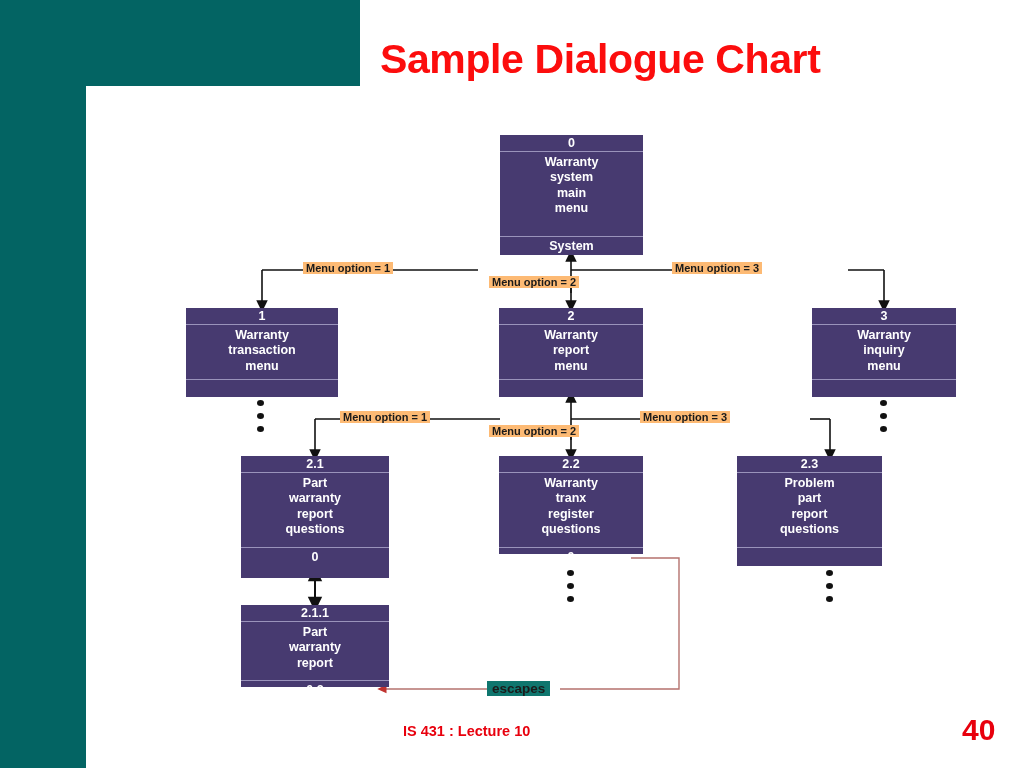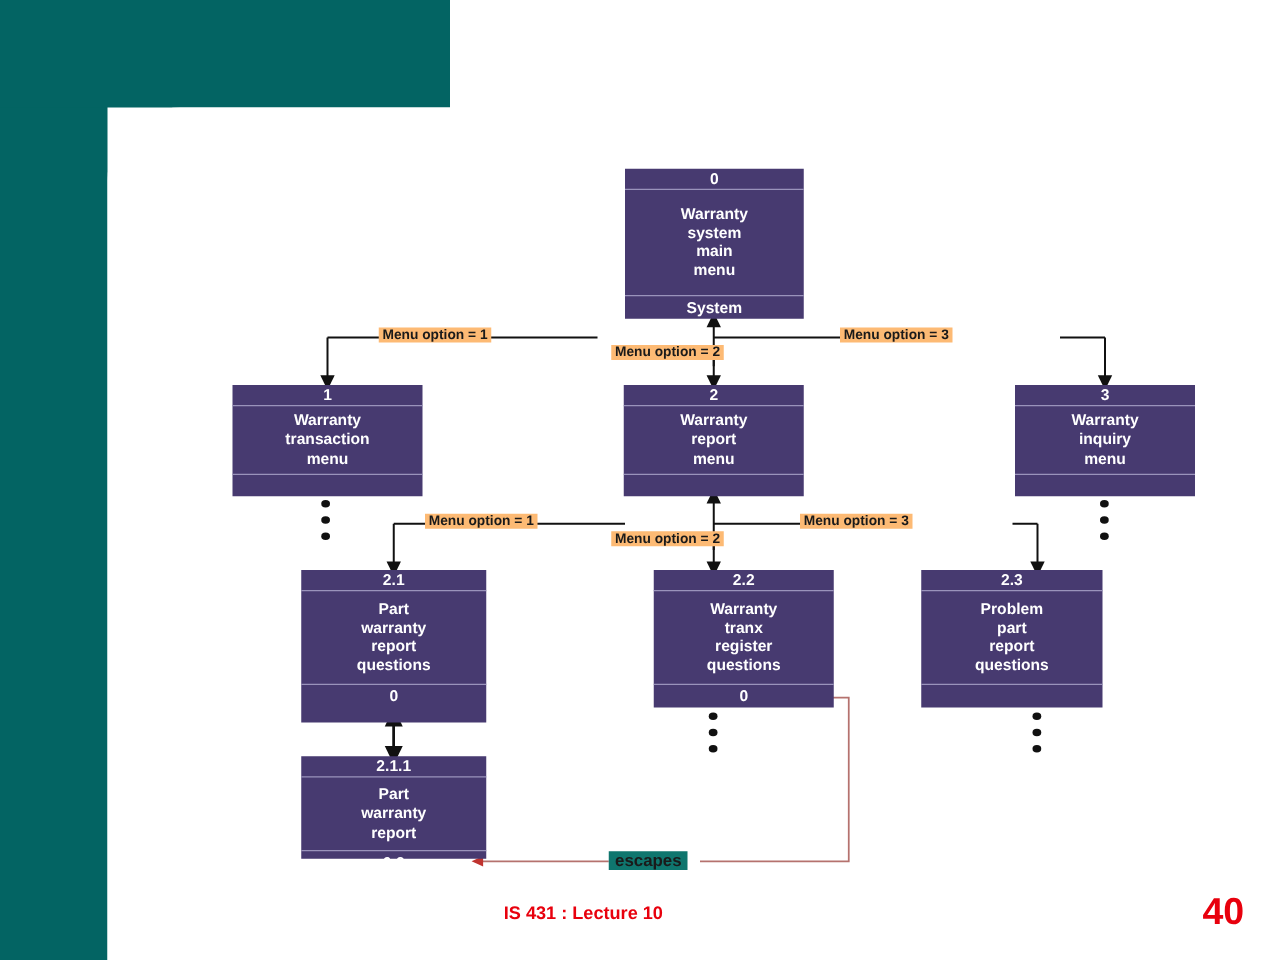--- a/index.html
+++ b/index.html
@@ -67,21 +67,20 @@
   }
   .node .n-id {
     height: 17px;
     line-height: 17px;
     font-size: 12.5px;
     border-bottom: 1.5px solid #9a93bb;
     box-sizing: border-box;
   }
   .node .n-body {
     display: flex;
-    align-items: center;
     justify-content: center;
     padding: 3px 2px;
     box-sizing: border-box;
   }
   .node .n-body span { display: block; white-space: pre-line; }
   .node .n-foot {
     height: 18px;
     line-height: 18px;
     font-size: 12.5px;
     border-top: 1.5px solid #9a93bb;
@@ -142,20 +141,21 @@
 </style>
 </head>
 <body>
 
 <div id="slide">
 
   <div class="teal-left"></div>
   <div class="teal-top"></div>
   <div class="white-panel"></div>
 
+  <div class="slide-title">Sample Dialogue Chart</div>
 
   <svg id="diagram" viewBox="0 0 1024 768" xmlns="http://www.w3.org/2000/svg">
     <defs>
       <marker id="ah" markerWidth="9" markerHeight="9" refX="4.2" refY="4.2" orient="auto">
         <path d="M0.6,0.6 L8,4.2 L0.6,7.8 Z" fill="#111111"></path>
       </marker>
       <marker id="ah-red" markerWidth="8" markerHeight="8" refX="3.8" refY="3.8" orient="auto">
         <path d="M0.6,0.8 L7.2,3.8 L0.6,6.8 Z" fill="#c0332f"></path>
       </marker>
     </defs>
@@ -247,21 +247,21 @@
     <div class="n-id">2.1</div>
     <div class="n-body" style="height:74px;">
         <span>Part
 warranty
 report
 questions</span>
       </div>
     <div class="n-foot">0</div>
   </div>
 
-  <div class="node" style="left:499px; top:456px; width:144px; height:110px;margin-left:24px;">
+  <div class="node" style="left:499px; top:456px; width:144px; height:98px;">
     <div class="n-id">2.2</div>
     <div class="n-body" style="height:74px;">
         <span>Warranty
 tranx
 register
 questions</span>
       </div>
     <div class="n-foot">0</div>
   </div>
 

